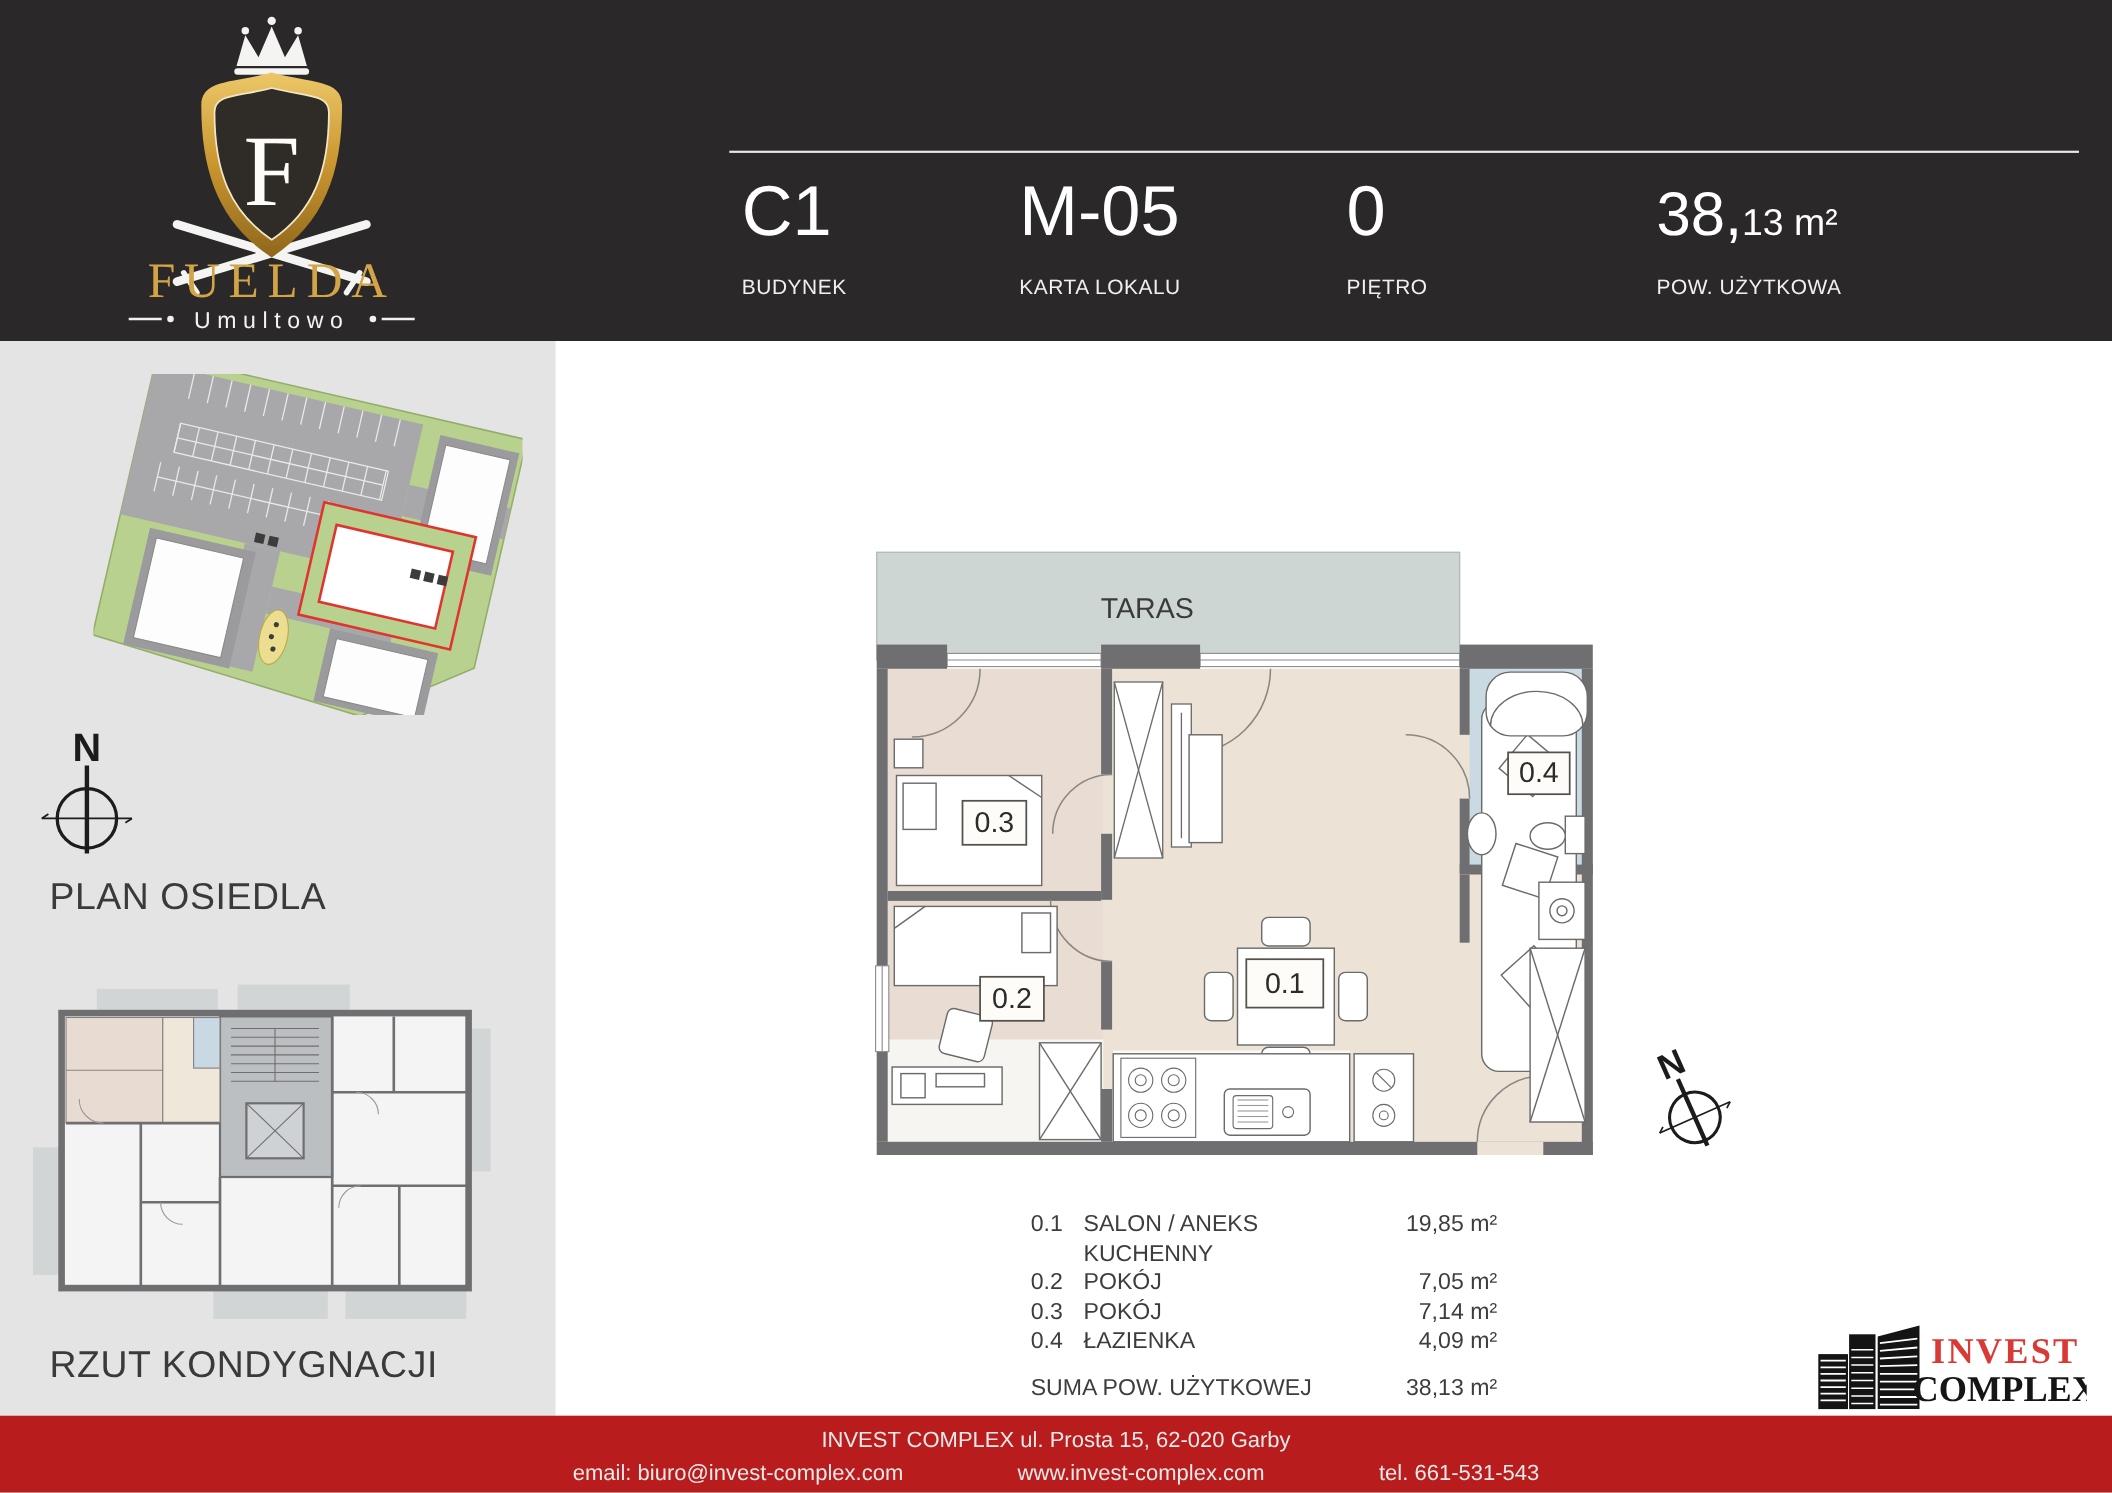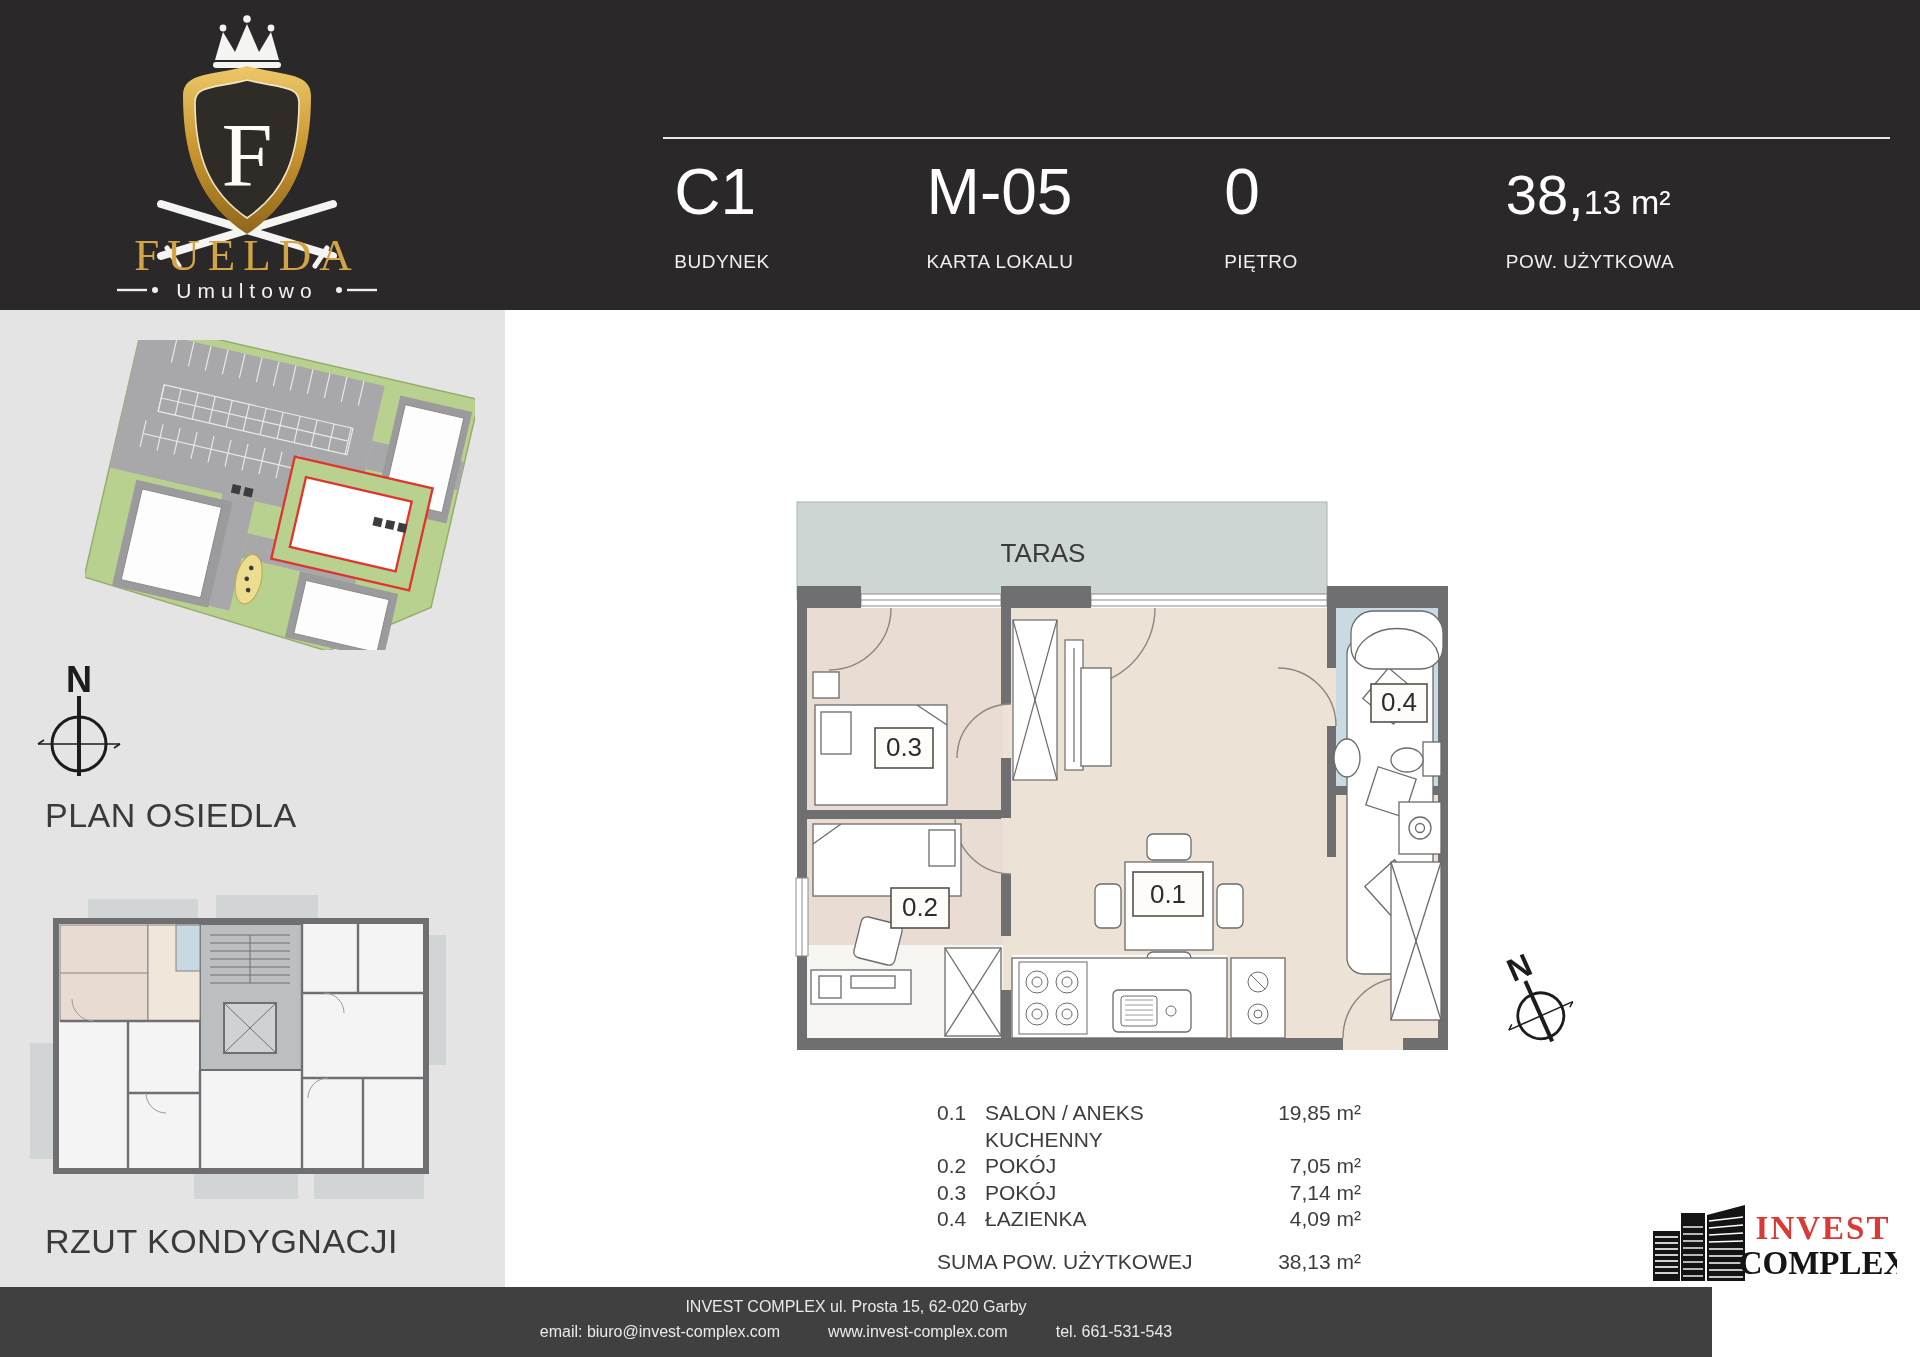--- a/index.html
+++ b/index.html
@@ -37,24 +37,24 @@
   
   .legend { position:absolute; left:937px; top:1100px; width:424px; color:#3d3d3d; font-size:21px; }
   .legend-row { display:flex; line-height:26.5px; }
   .legend-no { width:48px; }
   .legend-name { flex:1; }
   .legend-area { width:120px; text-align:right; }
   .legend-total { display:flex; margin-top:16px; line-height:26px; }
   
   .partner-svg { position:absolute; left:1645px; top:1197px; width:252px; height:88px; }
   
-  .footer { position:absolute; left:0; top:1287px; width:1712px; height:70px; background:#404040;
-            color:#eaeaea; font-size:16px; text-align:center; }
+  .footer { position:absolute; left:0; top:1287px; width:1920px; height:70px; background:#b91c1c;
+            color:#eaeaea; font-size:20px; text-align:center; }
   .footer-line1 { margin-top:11px; }
-  .footer-line2 { margin-top:7px; display:flex; justify-content:center; gap:48px; }
+  .footer-line2 { margin-top:7px; display:flex; justify-content:center; gap:104px; }
 </style>
 </head>
 <body>
 
 <div id="page">
 
   <div class="header">
 
     <svg class="logo-svg" viewBox="0 0 304 300">
       <defs>

